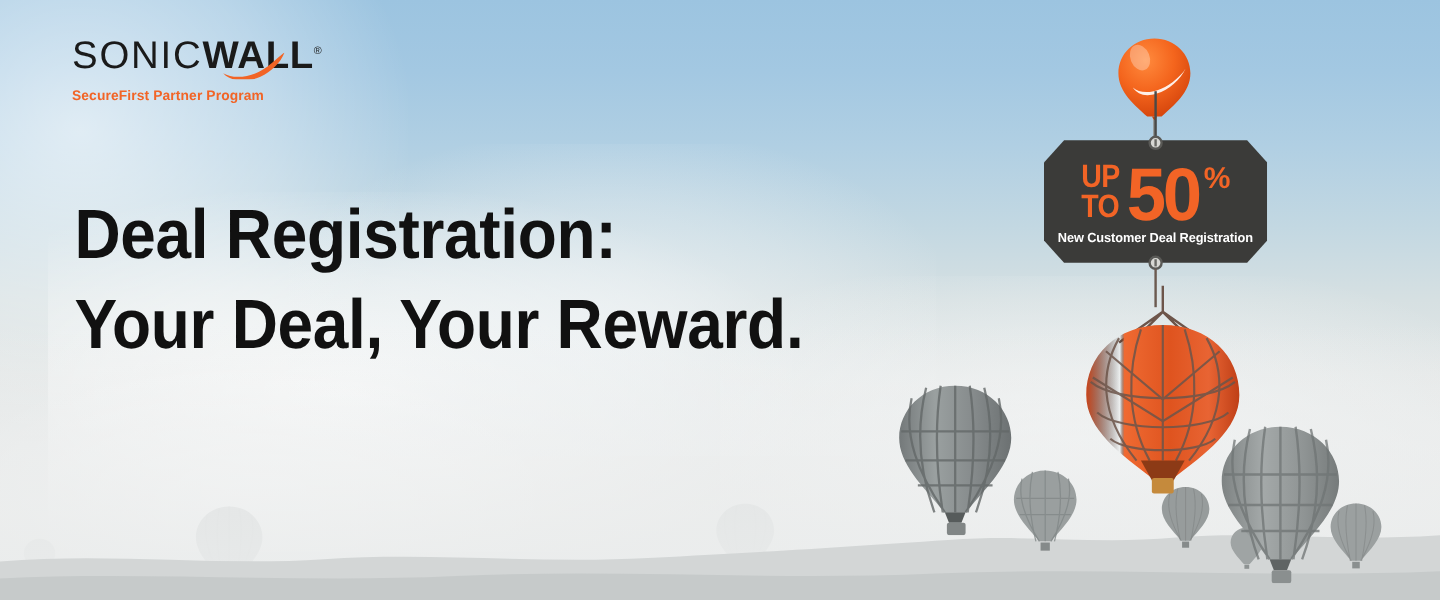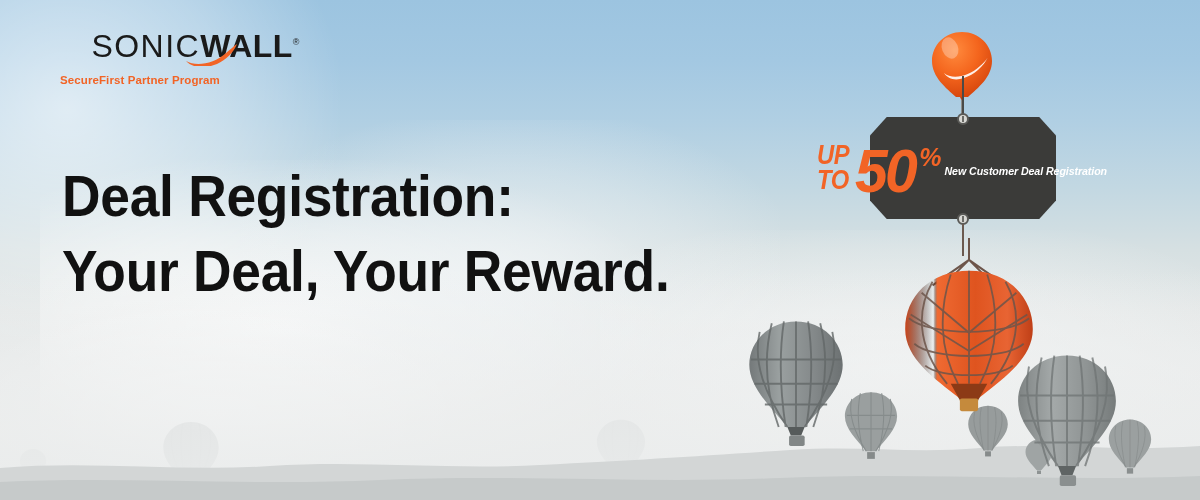--- a/index.html
+++ b/index.html
@@ -55,21 +55,21 @@
     pointer-events:none;
   }
 
   
   .hills { position:absolute; left:0; bottom:0; width:1200px; height:90px; }
 
   
   .logo { position:absolute; left:60px; top:30px; width:240px; }
   .logo-wordmark {
     position:relative; font-size:32px; line-height:1; letter-spacing:.5px;
-    white-space:nowrap; color:#1a1a1a;text-align:right;
+    white-space:nowrap; color:#1a1a1a;
   }
   .logo-sonic { font-weight:300; letter-spacing:1.5px; }
   .logo-wall  { font-weight:800; letter-spacing:.5px; }
   .logo-reg   { font-size:9px; vertical-align:super; font-weight:400; }
   .logo-swoosh {
     position:absolute; left:124px; top:14px; width:58px; height:22px;
     pointer-events:none;
   }
   .logo-tagline {
     margin-top:12px; font-size:11.5px; font-weight:700;
@@ -106,21 +106,21 @@
   }
   .grommet.top { top:99px; }
   .grommet.bottom { top:199px; }
   .grommet::after {
     content:""; position:absolute; left:50%; top:1px; margin-left:-1px;
     width:2px; height:6px; background:#6b6b67;
   }
 
   .badge-text {
     position:absolute; left:12px; top:96px; width:186px; height:116px;
-    display:flex; align-items:center; justify-content:center;font-style:italic;
+    display:flex; flex-direction:column; align-items:center; justify-content:center;
   }
   .badge-main { display:flex; align-items:flex-end; margin-top:4px; }
   .badge-upto {
     display:flex; flex-direction:column; align-items:flex-start;
     color:#f26426; font-weight:800; line-height:.92;
     font-size:27px; letter-spacing:-.5px; margin-right:2px; margin-bottom:4px;
     transform:scaleX(.88); transform-origin:left bottom;
   }
   .badge-fifty {
     color:#f26426; font-weight:800; font-size:62px; line-height:.82;

